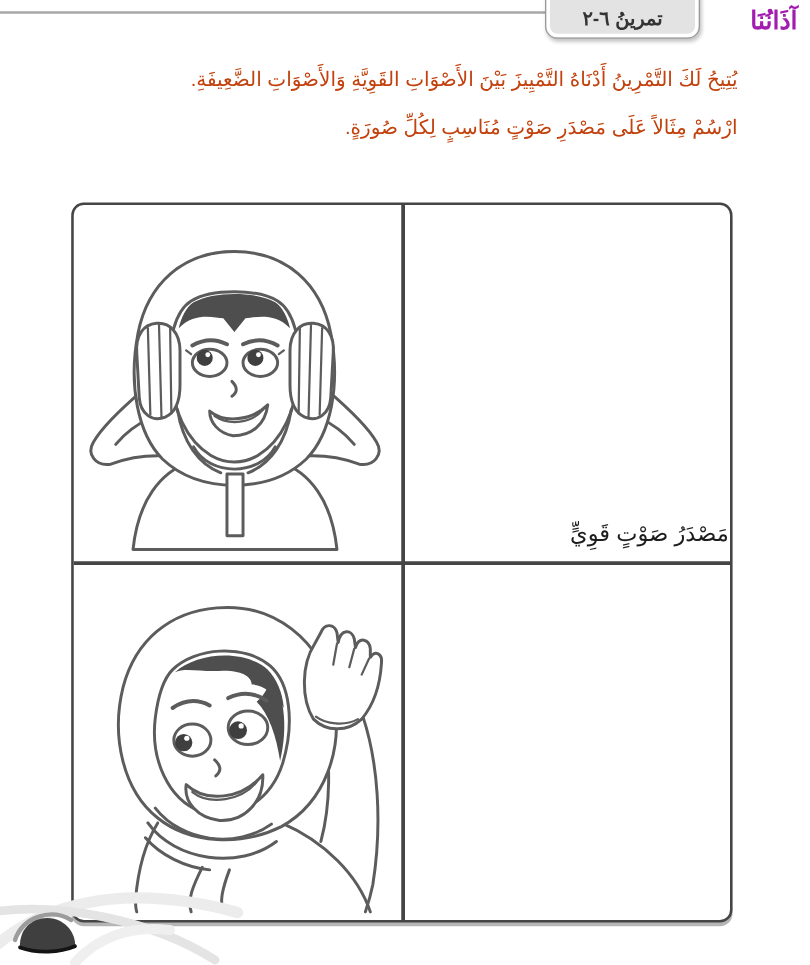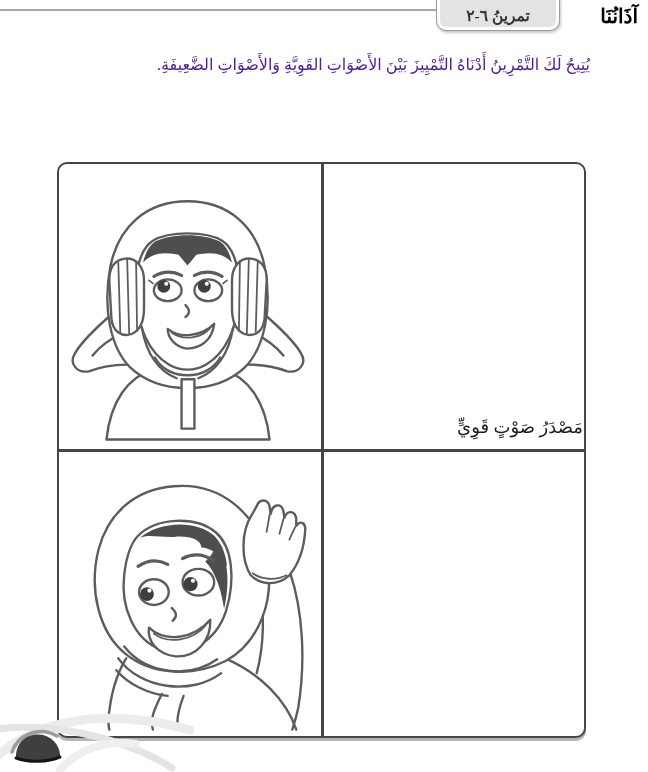--- a/index.html
+++ b/index.html
@@ -1,37 +1,37 @@
 <!DOCTYPE html>
 <html lang="ar" dir="rtl"><head>
 <meta charset="utf-8">
 <style>
   html,body{margin:0;padding:0;background:#fff;}
   #page{
     position:relative;width:648px;height:772px;overflow:hidden;background:#ffffff;
-    font-family:Liberation Serif, serif;color:#1e1e1e;direction:rtl;
+    font-family:Liberation Sans, sans-serif;color:#1e1e1e;direction:rtl;
   }
   
   .top-rule{position:absolute;left:0;top:9px;width:446px;height:2px;background:#a8a8a8;}
   .badge{
     position:absolute;right:88px;top:-11px;width:124px;height:42px;
     background:#e3e3e3;border:1.5px solid #9a9a9a;border-radius:10px;
     box-shadow:inset 0 0 0 3px #ffffff,1px 2px 3px rgba(0,0,0,.22);
     display:flex;align-items:flex-end;justify-content:center;
     padding-bottom:5px;box-sizing:border-box;
     font-size:15.5px;font-weight:bold;color:#333333;white-space:nowrap;
   }
   .lesson-title{
-    position:absolute;right:10px;top:4px;font-size:20px;font-weight:bold;color:#000000;
+    position:absolute;right:10px;top:4px;font-size:20px;font-weight:bold;color:#a21caf;
     white-space:nowrap;
   }
   
   .instructions{
     position:absolute;right:58px;top:46px;text-align:right;direction:rtl;
-    font-size:16px;line-height:38px;color:#4c1d95;
+    font-size:16px;line-height:38px;color:#c2410c;
   }
   .instructions div{white-space:nowrap;}
   
   .activity-table{
     position:absolute;left:57px;top:162px;width:529px;height:576px;background:#fff;
     border:2.5px solid #454545;border-radius:10px;box-sizing:border-box;
     box-shadow:0 3px 0 rgba(70,70,70,.4);
   }
   .vdiv{position:absolute;left:262px;top:0;width:2.5px;height:100%;background:#454545;}
   .hdiv{position:absolute;left:0;top:285px;width:100%;height:2.5px;background:#454545;}
@@ -56,20 +56,21 @@
   <div class="top-rule"></div>
 
   <div class="badge">
     <span>تمرينُ ٦-٢</span>
   </div>
 
   <div class="lesson-title">آذَانُنَا</div>
 
   <div class="instructions">
     <div>يُتِيحُ لَكَ التَّمْرِينُ أَدْنَاهُ التَّمْيِيزَ بَيْنَ الأَصْوَاتِ القَوِيَّةِ وَالأَصْوَاتِ الضَّعِيفَةِ.</div>
+    <div>ارْسُمْ مِثَالاً عَلَى مَصْدَرِ صَوْتٍ مُنَاسِبٍ لِكُلِّ صُورَةٍ.</div>
   </div>
 
   <div class="activity-table">
     <div class="vdiv"></div>
     <div class="hdiv"></div>
 
     <div class="cell tl">
       <svg class="illus" style="top:22px;" width="262" height="255" viewBox="0 0 265 255">
         <g stroke="#5c5c5c" stroke-width="2.4" fill="none" stroke-linecap="round" stroke-linejoin="round">
 

